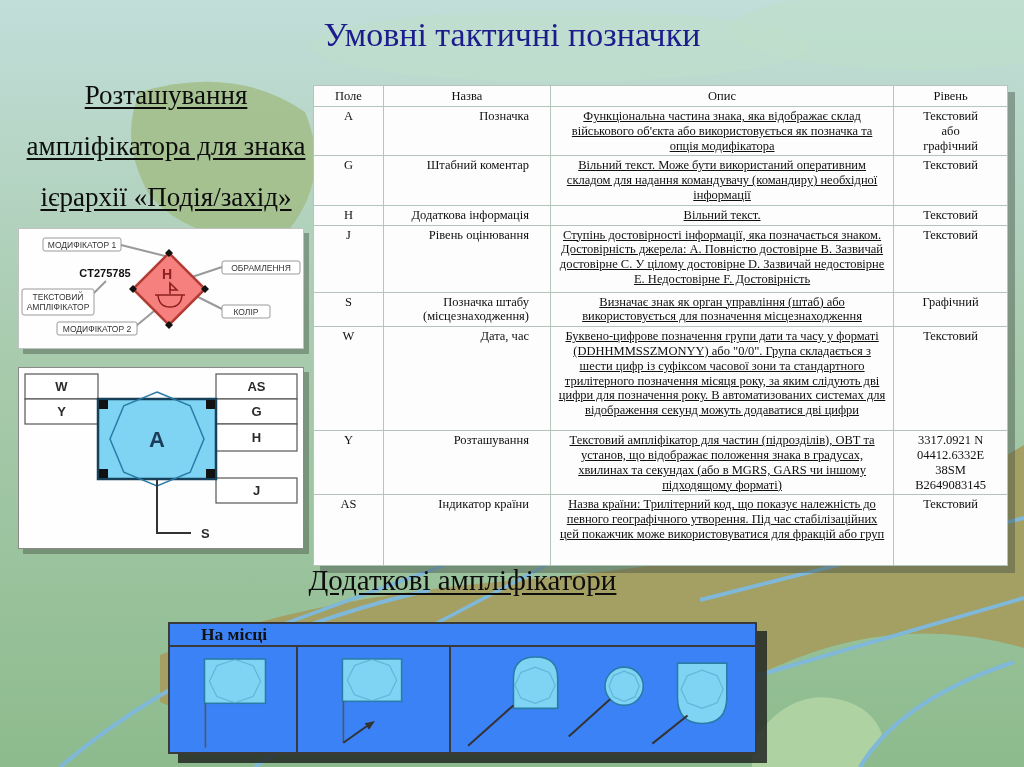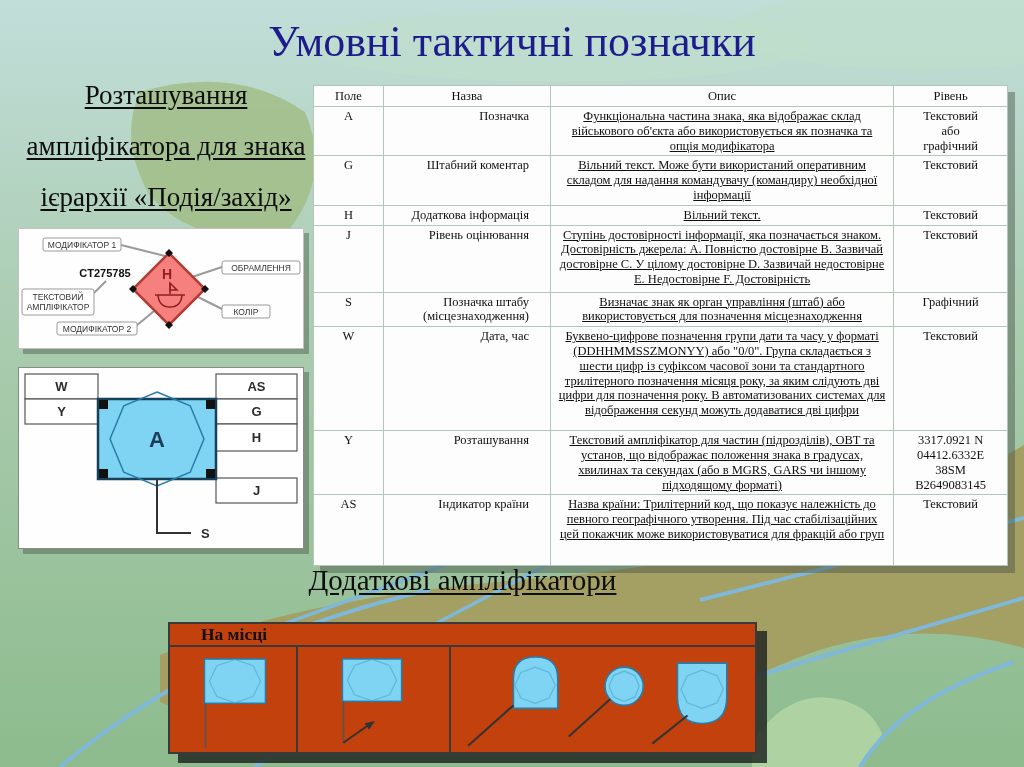--- a/index.html
+++ b/index.html
@@ -2,21 +2,21 @@
 <html style="--title-text: #1c1c8c; --table-border: #b3c6ba; --symbol-blue: #7ed4f2; --symbol-border: #2a7ca8; --diamond-fill: #f5807d; --diamond-border: #b23b34; --diamond-glyph: #8e2020; --bg-top: #c1ded9; --bg-bottom: #8dbb8d; --globe-olive: #a49f63; --globe-line-blue: #7fb8d9;"><head>
 <meta charset="utf-8">
 <style>
   html,body{margin:0;padding:0;}
   body{width:1024px;height:767px;position:relative;overflow:hidden;
        font-family:"Liberation Serif", serif;}
   .bg{position:absolute;left:0;top:0;width:1024px;height:767px;z-index:0;}
   .layer{position:absolute;z-index:1;}
 
   .slide-title{left:0;top:16px;width:1024px;text-align:center;
-    font-size:44px;color:var(--title-text,#1c1c8c);}
+    font-size:34px;color:var(--title-text,#1c1c8c);}
   .left-heading{left:20px;top:70px;width:292px;text-align:center;
     font-size:27px;line-height:51px;color:#0d0d0d;
     text-decoration:underline;text-underline-offset:3px;}
 
   .whitebox{background:#fefefe;box-shadow:5px 5px 0 rgba(60,72,60,.40);}
   .diagram1{left:18px;top:228px;width:284px;height:119px;border:1px solid #c2c2c2;}
   .diagram2{left:18px;top:367px;width:284px;height:180px;border:1px solid #8a8a8a;}
   .diagram1 svg,.diagram2 svg{display:block;width:100%;height:100%;}
 
   table.main-table{left:313px;top:85px;width:695px;position:absolute;z-index:1;
@@ -27,21 +27,21 @@
     padding:2px 21px;font-weight:normal;}
   .c-field{text-align:center;}
   .c-name{text-align:right;}
   .c-desc{text-align:center;padding:2px 6px !important;text-decoration:underline;}
   .c-format{text-align:center;white-space:pre-line;}
   table.main-table th{text-align:center;padding-top:3px;}
 
   .bottom-heading{left:168px;top:564px;width:589px;text-align:center;
     font-size:29px;color:#0d0d0d;text-decoration:underline;text-underline-offset:3px;}
 
-  .bottom-table{left:168px;top:622px;width:589px;height:132px;background:#c2410c;
+  .bottom-table{left:168px;top:622px;width:589px;height:132px;background:#3b82f6;
     border:2px solid #3a3a3a;box-sizing:border-box;display:flex;flex-direction:column;
     box-shadow:10px 9px 0 rgba(35,40,35,.85);}
   .bt-row{display:flex;}
   .bt-head{height:24px;border-bottom:2px solid #3a3a3a;}
   .bt-body{flex:1;}
   .bt-cell{border-right:2px solid #3a3a3a;box-sizing:border-box;}
   .bt-cell:last-child{border-right:none;}
   .bt-c1{width:128px;flex:0 0 128px;}
   .bt-c2{width:153px;flex:0 0 153px;}
   .bt-c3{flex:1;}

